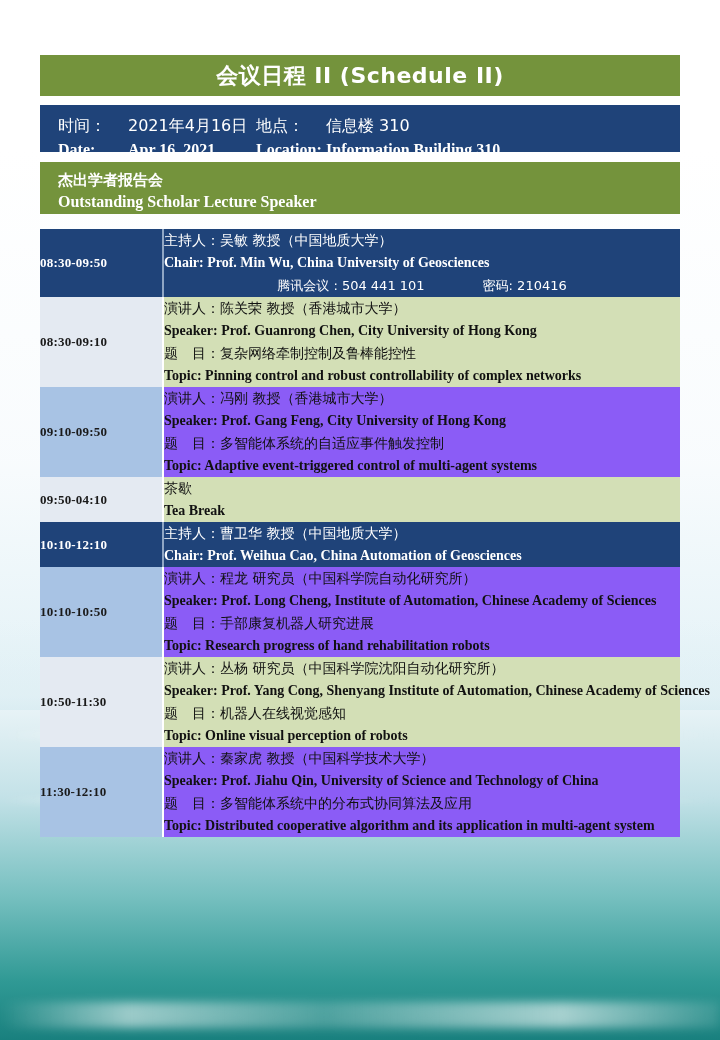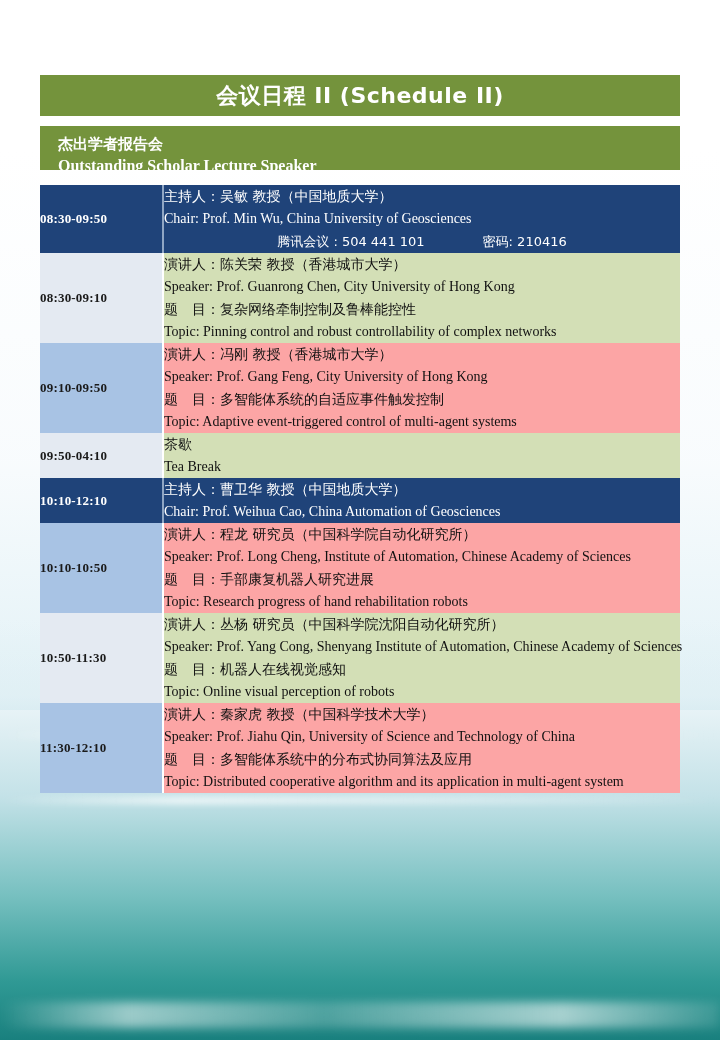--- a/index.html
+++ b/index.html
@@ -73,21 +73,21 @@
       rgba(255,255,255,0.1) 100%);
     filter: blur(5px);
   }
 
   
   #page {
     position: relative;
     z-index: 2;
     width: 640px;
     margin: 0 auto;
-    padding-top: 75px;
+    padding-top: 55px;
     box-sizing: content-box;
   }
 
   
   #title-bar {
     background: #74933c;
     color: #ffffff;
     text-align: center;
     font-size: 22px;
     font-weight: bold;
@@ -116,21 +116,21 @@
   .meta-en  { font-family: "Liberation Serif", serif; font-size: 16px; font-weight: bold; }
   .meta-key { width: 70px; display: inline-block; }
   .meta-key2 { width: 128px; display: inline-block; }
 
   
   #section-header {
     background: #74933c;
     color: #ffffff;
     margin-top: 10px;
     padding: 8px 18px 9px 18px;
-    height: 44px;
+    height: 52px;
     box-sizing: border-box;
   }
   #section-header .sh-cn {
     font-family: "DejaVu Sans", "Liberation Sans", sans-serif;
     font-size: 15px;
     font-weight: bold;
     line-height: 21px;
     display: block;
   }
   #section-header .sh-en {
@@ -165,33 +165,34 @@
   .time-cell.t-dark   { background: #1f4379; color: #ffffff; }
   .time-cell.t-pale   { background: #e4eaf2; }
   .time-cell.t-blue   { background: #a8c3e4; }
 
   .body-cell {
     padding: 10px 0 10px 14px;
     border-left: 2px solid #ffffff;
   }
   .body-cell.b-dark  { background: #1f4379; color: #ffffff; border-left-color: #8fa6c4; margin-top: 16px; }
   .body-cell.b-green { background: #d3dfb6; color: #111111; margin-top: 16px; }
-  .body-cell.b-cream { background: #fca5a5; color: #111111; }
+  .body-cell.b-cream { background: #8b5cf6; color: #111111; }
 
   .line-cn {
     font-family: "DejaVu Sans", "Liberation Sans", sans-serif;
     font-size: 14px;
     line-height: 23px;
     white-space: nowrap;
   }
   .line-en {
     font-family: "Liberation Serif", serif;
     font-size: 14px;
     line-height: 22px;
     white-space: nowrap;
+    font-weight: bold;
   }
   .body-cell.b-dark .line-cn,
   .body-cell.b-dark .line-en { color: #ffffff; }
 
   .mtg-line {
     font-family: "DejaVu Sans", "Liberation Sans", sans-serif;
     font-size: 13px;
     line-height: 23px;
     white-space: nowrap;
     text-align: center;
@@ -208,20 +209,34 @@
   <div class="wm-streak" style="bottom:236px;height:7px;"></div>
   <div class="wm-foam"></div>
 </div>
 
 <div id="page">
 
   <div id="title-bar">
     <span class="cn">会议日程 II (Schedule II)</span>
   </div>
 
+  <div id="meta-bar">
+    <div class="meta-row">
+      <span class="meta-cn meta-key">时间：</span>
+      <span class="meta-cn meta-key2">2021年4月16日</span>
+      <span class="meta-cn meta-key">地点：</span>
+      <span class="meta-cn">信息楼 310</span>
+    </div>
+    <div class="meta-row">
+      <span class="meta-en meta-key">Date:</span>
+      <span class="meta-en meta-key2">Apr 16, 2021</span>
+      <span class="meta-en meta-key">Location:</span>
+      <span class="meta-en">Information Building 310</span>
+    </div>
+  </div>
 
   <div id="section-header">
     <span class="sh-cn">杰出学者报告会</span>
     <span class="sh-en">Outstanding Scholar Lecture Speaker</span>
   </div>
 
   <table id="schedule">
     <colgroup>
       <col class="col-time">
       <col class="col-body">

